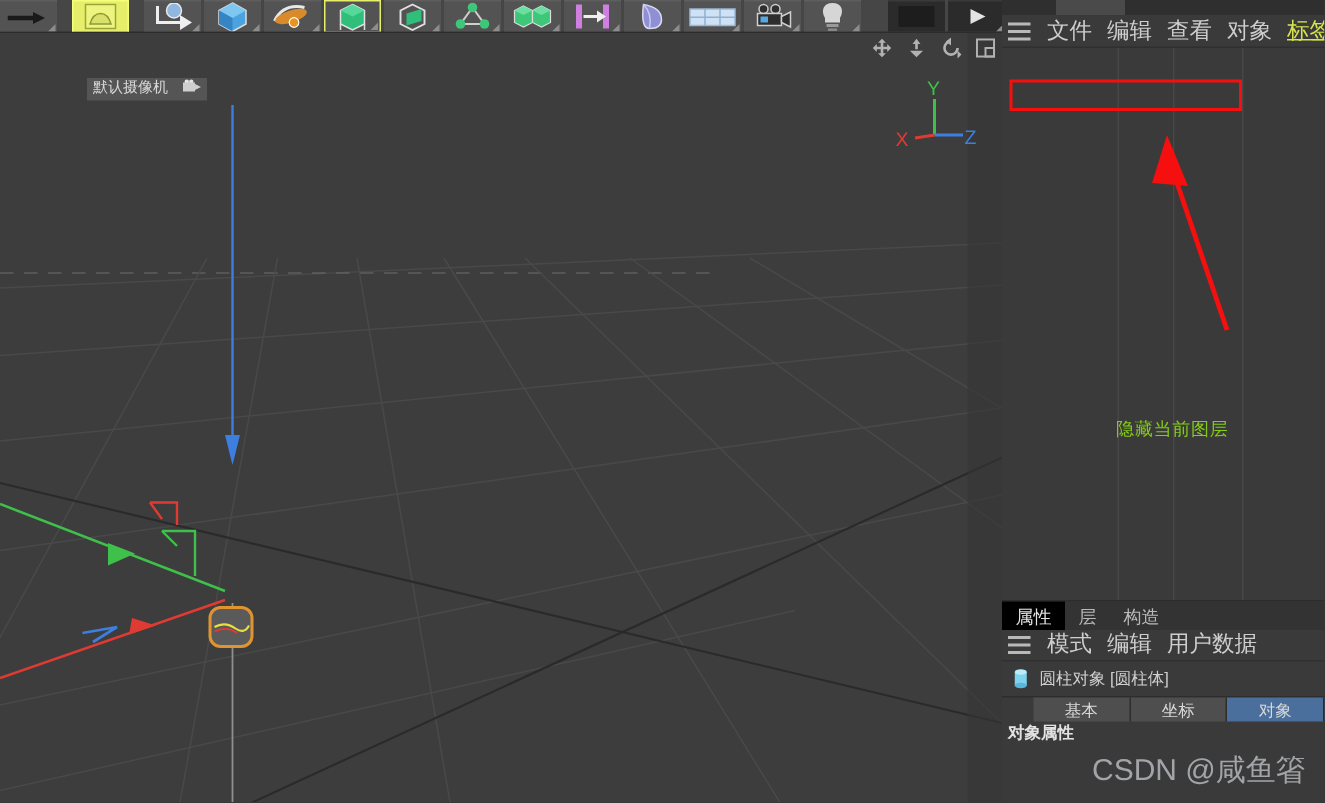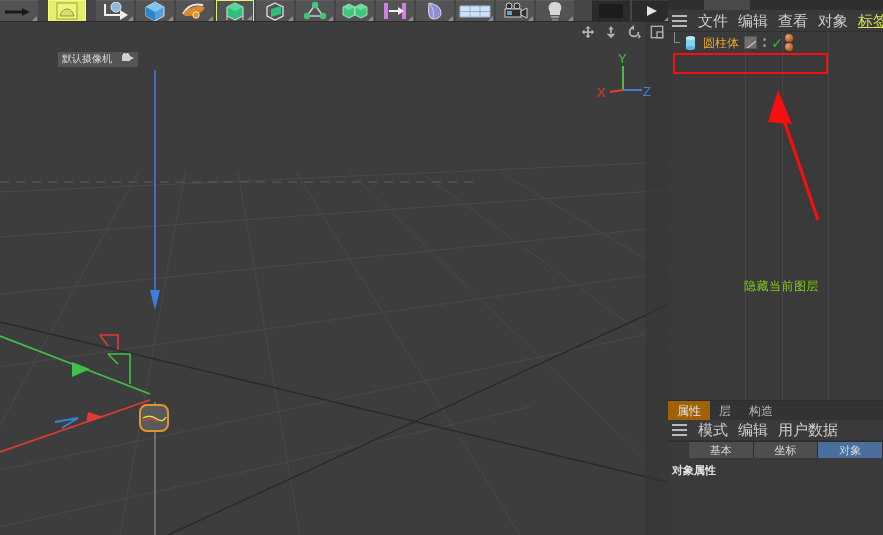--- a/index.html
+++ b/index.html
@@ -130,33 +130,33 @@
   #hint-text {
     position: absolute; left: 76px; top: 246px;
     color: #84cc16; font-size: 12px; white-space: nowrap; z-index: 7;
     letter-spacing: .5px;
   }
 
   
   #attr-panel { position: absolute; left: 0; top: 400px; width: 215px; height: 135px; background: #3a3a3a; border-top: 1px solid #2c2c2c; }
   #attr-tabs { height: 19px; background: #333333; display: flex; align-items: stretch; }
   .atab { font-size: 12px; color: #b9b9b9; padding: 2px 9px 0 9px; line-height: 16px; }
-  .atab.active { background: #a16207; color: #e3e3e3; }
+  .atab.active { background: #000000; color: #e3e3e3; }
   #attr-menu { height: 21px; display: flex; align-items: center; padding-left: 4px; border-bottom: 1px solid #313131; }
   #attr-obj { height: 23px; display: flex; align-items: center; gap: 6px; padding-left: 6px; }
   #attr-obj .oicon { width: 13px; height: 15px; flex: 0 0 auto; }
   #attr-obj .otext { font-size: 11px; color: #cfcfcf; white-space: nowrap; }
   .btnrow { display: flex; height: 17px; border-top: 1px solid #2d2d2d; padding-left: 21px; }
   .btnrow .b {
     flex: 1 1 0; background: #4e4e4e; border-right: 1px solid #2d2d2d;
     font-size: 11px; color: #d8d8d8; display: flex; align-items: center; justify-content: center;
     white-space: nowrap; overflow: hidden;
   }
   .btnrow .b.blue { background: #4a6f9c; }
-  #attr-section { font-size: 11px; color: #e2e2e2; font-weight: bold; padding: 5px 0 0 4px; }
+  #attr-section { font-size: 11px; color: #e2e2e2; font-weight: bold; padding: 0 0 0 4px; }
 
   #watermark {
     position: absolute; left: 728px; top: 500px;
     font-size: 20px; color: #b9bcc0; opacity: .82;
     white-space: nowrap; z-index: 20; pointer-events: none;
     font-family: "Liberation Sans", "DejaVu Sans", sans-serif;
   }
 </style>
 </head>
 <body>
@@ -429,41 +429,20 @@
       <span class="mi">对象</span>
       <span class="mi hl">标签</span>
       <span class="mi">书</span>
     </div>
 
     <div id="om-list">
       <span class="colline" style="left:77px"></span>
       <span class="colline" style="left:114px"></span>
       <span class="colline" style="left:160px"></span>
 
-      <div class="om-row sel-orange">
-        <span class="tree"></span>
-        <svg class="oicon" viewBox="0 0 15 16">
-          <rect x="3" y="3" width="9" height="10" fill="#7fd3ef"></rect>
-          <ellipse cx="7.5" cy="3" rx="4.5" ry="2" fill="#b9ecfa"></ellipse>
-          <ellipse cx="7.5" cy="13" rx="4.5" ry="2" fill="#57b8dc"></ellipse>
-        </svg>
-        <span class="oname">圆柱体</span>
-        <span class="ctrls">
-          <span class="mat-chip"></span>
-          <span class="dots">
-              <i></i>
-              <i></i>
-            </span>
-          <span class="vis-mark ok">✓</span>
-        </span>
-        <span class="tags">
-          <span class="tagball"></span>
-          <span class="tagball"></span>
-        </span>
-      </div>
 
 
       <div id="om-highlight"></div>
 
       <svg id="red-arrow" viewBox="0 0 215 400">
         <line x1="150" y1="188" x2="115" y2="85" stroke="#f50f0f" stroke-width="3.2"></line>
         <polygon points="110,58 124,92 100,90" fill="#f50f0f"></polygon>
       </svg>
 
       <div id="hint-text">隐藏当前图层</div>
@@ -480,25 +459,34 @@
         <span class="burger">
             <i></i>
             <i></i>
             <i></i>
           </span>
         <span class="mi">模式</span>
         <span class="mi">编辑</span>
         <span class="mi">用户数据</span>
       </div>
 
+      <div id="attr-obj">
+        <svg class="oicon" viewBox="0 0 13 15">
+          <rect x="2.5" y="3" width="8" height="9" fill="#7fd3ef"></rect>
+          <ellipse cx="6.5" cy="3" rx="4" ry="1.8" fill="#b9ecfa"></ellipse>
+          <ellipse cx="6.5" cy="12" rx="4" ry="1.8" fill="#57b8dc"></ellipse>
+        </svg>
+        <span class="otext">圆柱对象 [圆柱体]</span>
+      </div>
 
       <div class="btnrow">
         <span class="b">基本</span>
         <span class="b">坐标</span>
         <span class="b blue">对象</span>
       </div>
 
       <div id="attr-section">对象属性</div>
     </div>
   </div>
 
+  <div id="watermark">CSDN @咸鱼箵</div>
 
 </div>
 
 </body></html>

